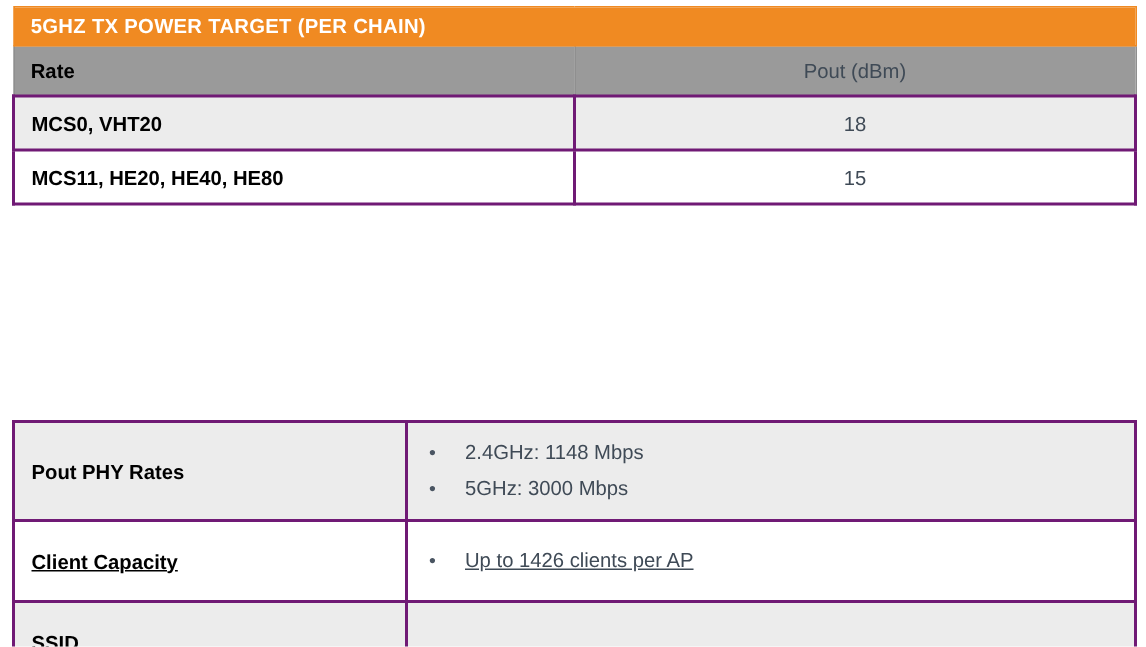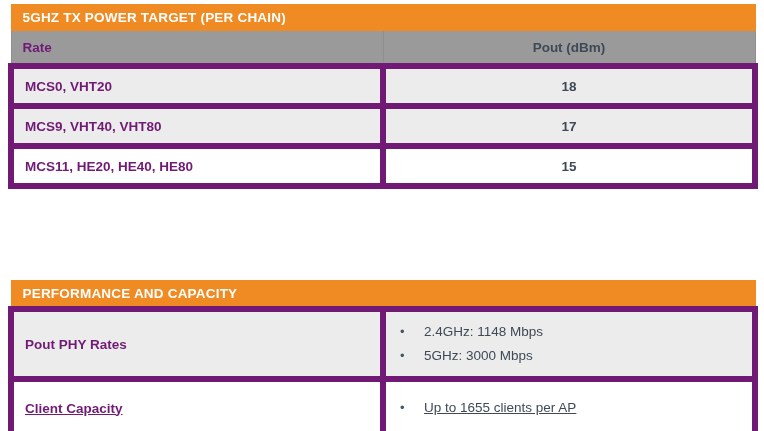--- a/index.html
+++ b/index.html
@@ -30,21 +30,21 @@
     table-layout: fixed;
     border: 1px solid #b4b4b4;
   }
   #table-power  { top: 4px; }
   #table-perf   { top: 280px; }
 
   .spec-table td, .spec-table th {
     padding: 0;
     margin: 0;
     vertical-align: middle;
-    border: 6px solid #701a75;
+    border: 2px solid #701a75;
   }
 
   
   .banner-row td {
     background: #f08a22;
     border: 1px solid #f08a22;
     height: 25px;
     padding: 0 0 0 11px;
     color: #ffffff;
     font-size: 13.5px;
@@ -77,27 +77,27 @@
     height: 34px;
     font-size: 13.5px;
   }
   .data-row.shade td { background: #ececec; }
   .data-row.plain td { background: #ffffff; }
 
   td.col-label {
     width: 249px;
     padding-left: 11px;
     font-weight: bold;
-    color: #701a75;
+    color: #000000;
     text-align: left;
   }
   td.col-value {
     text-align: center;
     color: #3f4a56;
-    font-weight: bold;
+    font-weight: normal;
   }
 
   
   td.col-bullets {
     text-align: left;
     padding: 6px 0 6px 0;
   }
   ul.bullets {
     list-style: none;
     margin: 0;
@@ -133,36 +133,29 @@
         <td colspan="2">5GHZ TX POWER TARGET (PER CHAIN)</td>
       </tr>
       <tr class="subhead-row">
         <td class="col-label">Rate</td>
         <td class="col-value">Pout (dBm)</td>
       </tr>
       <tr class="data-row shade">
         <td class="col-label">MCS0, VHT20</td>
         <td class="col-value">18</td>
       </tr>
-      <tr class="data-row shade">
-        <td class="col-label">MCS9, VHT40, VHT80</td>
-        <td class="col-value">17</td>
-      </tr>
       <tr class="data-row plain">
         <td class="col-label">MCS11, HE20, HE40, HE80</td>
         <td class="col-value">15</td>
       </tr>
     </tbody>
   </table>
 
   <table class="spec-table" id="table-perf">
     <tbody>
-      <tr class="banner-row">
-        <td colspan="2">PERFORMANCE AND CAPACITY</td>
-      </tr>
 
       <tr class="data-row shade row-tall">
         <td class="col-label">Pout PHY Rates</td>
         <td class="col-bullets">
           <ul class="bullets">
             <li>
               <span class="bullet-dot">•</span>
               <span>2.4GHz: 1148 Mbps</span>
             </li>
             <li>
@@ -172,21 +165,21 @@
           </ul>
         </td>
       </tr>
 
       <tr class="data-row plain row-mid">
         <td class="col-label">Client Capacity</td>
         <td class="col-bullets">
           <ul class="bullets">
             <li>
               <span class="bullet-dot">•</span>
-              <span>Up to 1655 clients per AP</span>
+              <span>Up to 1426 clients per AP</span>
             </li>
           </ul>
         </td>
       </tr>
 
       <tr class="data-row shade row-mid">
         <td class="col-label">SSID</td>
         <td class="col-bullets">
           
         </td>

